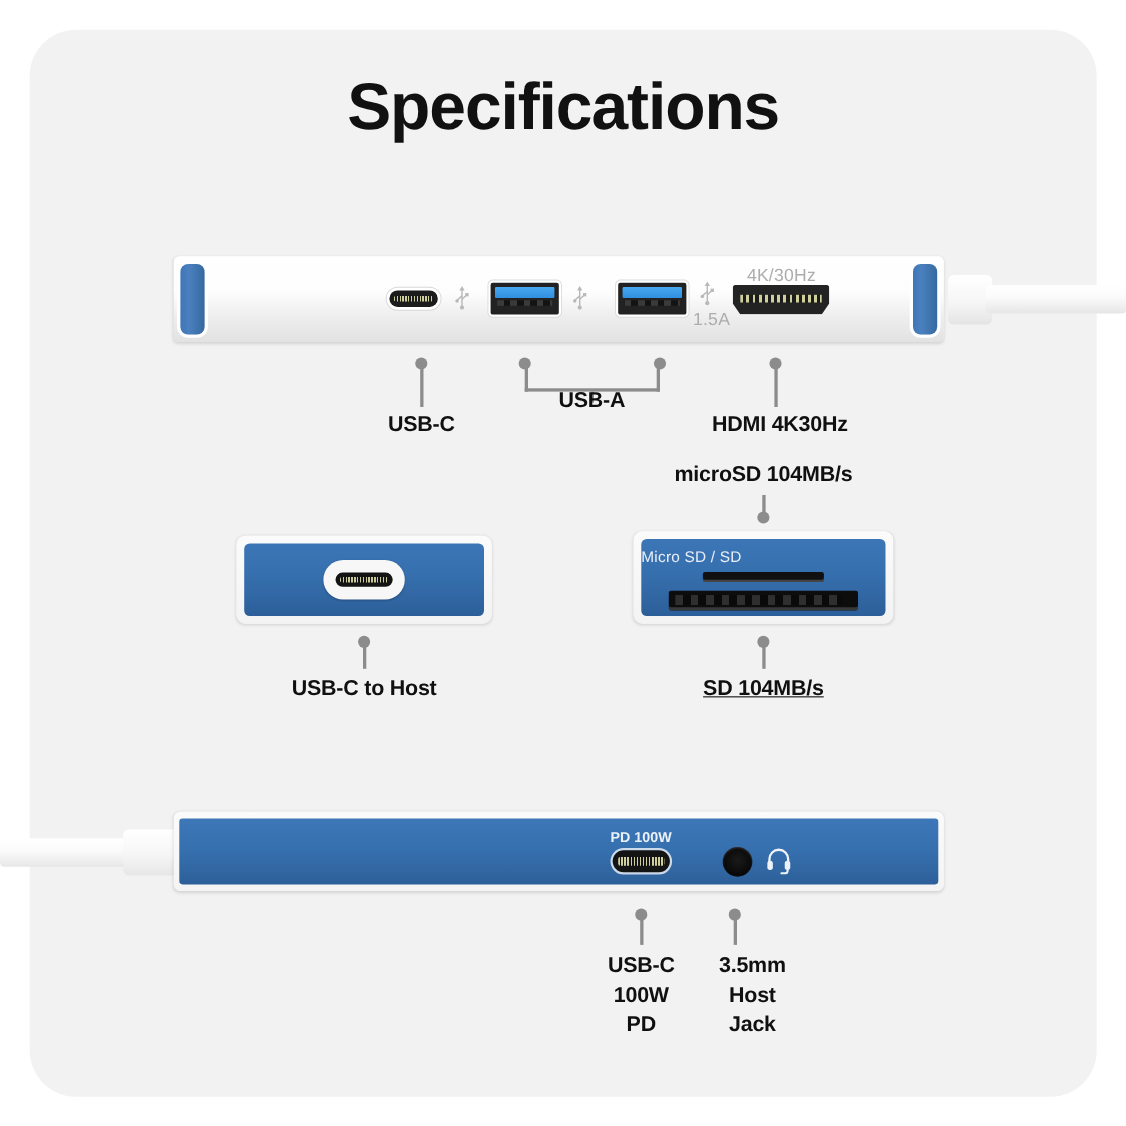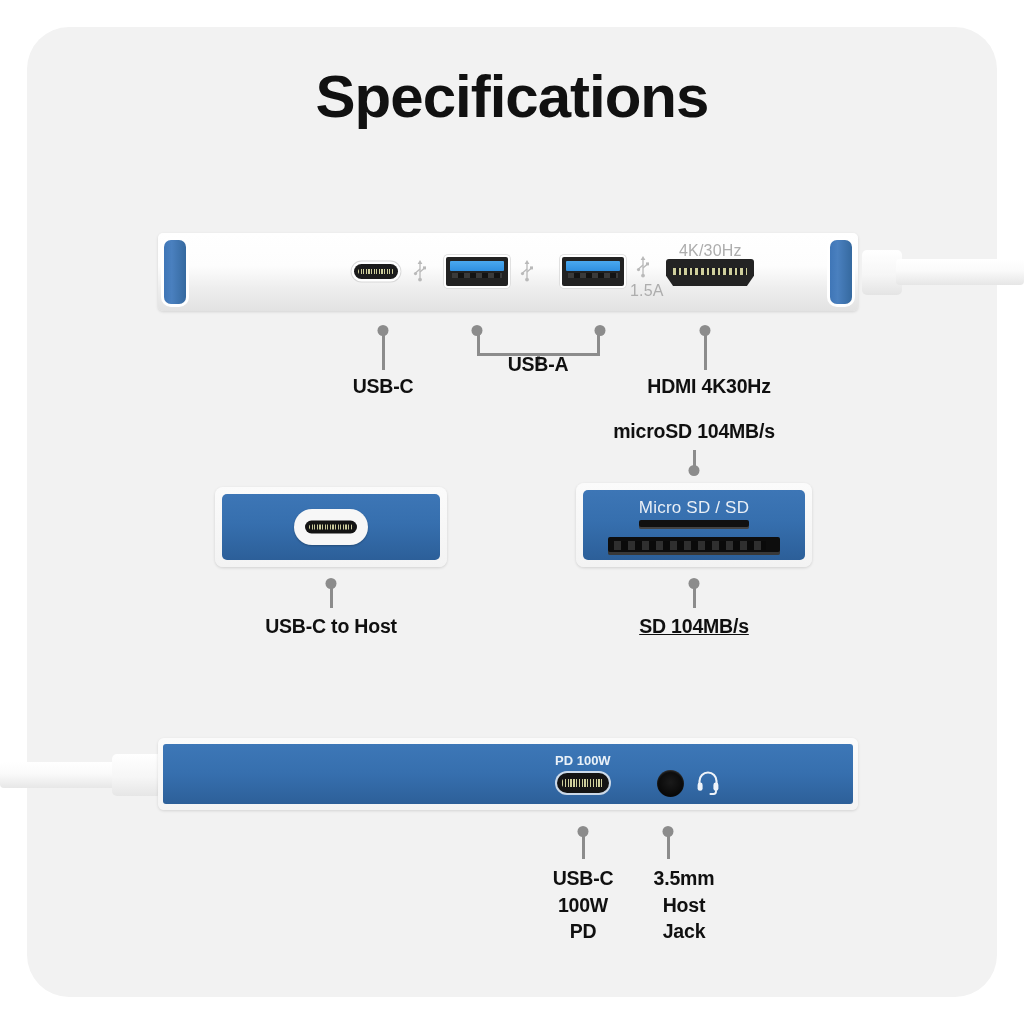--- a/index.html
+++ b/index.html
@@ -211,22 +211,21 @@
     left: 15px; top: 50%; transform: translateY(-50%);
     width: 44px; height: 5px;
     background: repeating-linear-gradient(90deg,#c9c99a 0 1.2px,#141414 1.2px 2.6px);
     z-index: 2;
     border-radius: 2px;
   }
 
   .sd-caption {
     position: absolute;
     left: 0; right: 0; top: 8px;
-    text-align: center;
-    font-size: 17px;
+    font-size: 14px;
     color: #e9eff6;
     letter-spacing: 0.2px;
   }
   .slot-micro {
     position: absolute;
     left: 50%; transform: translateX(-50%);
     top: 30px;
     width: 110px; height: 9px;
     background: #101010;
     border-radius: 2px;

